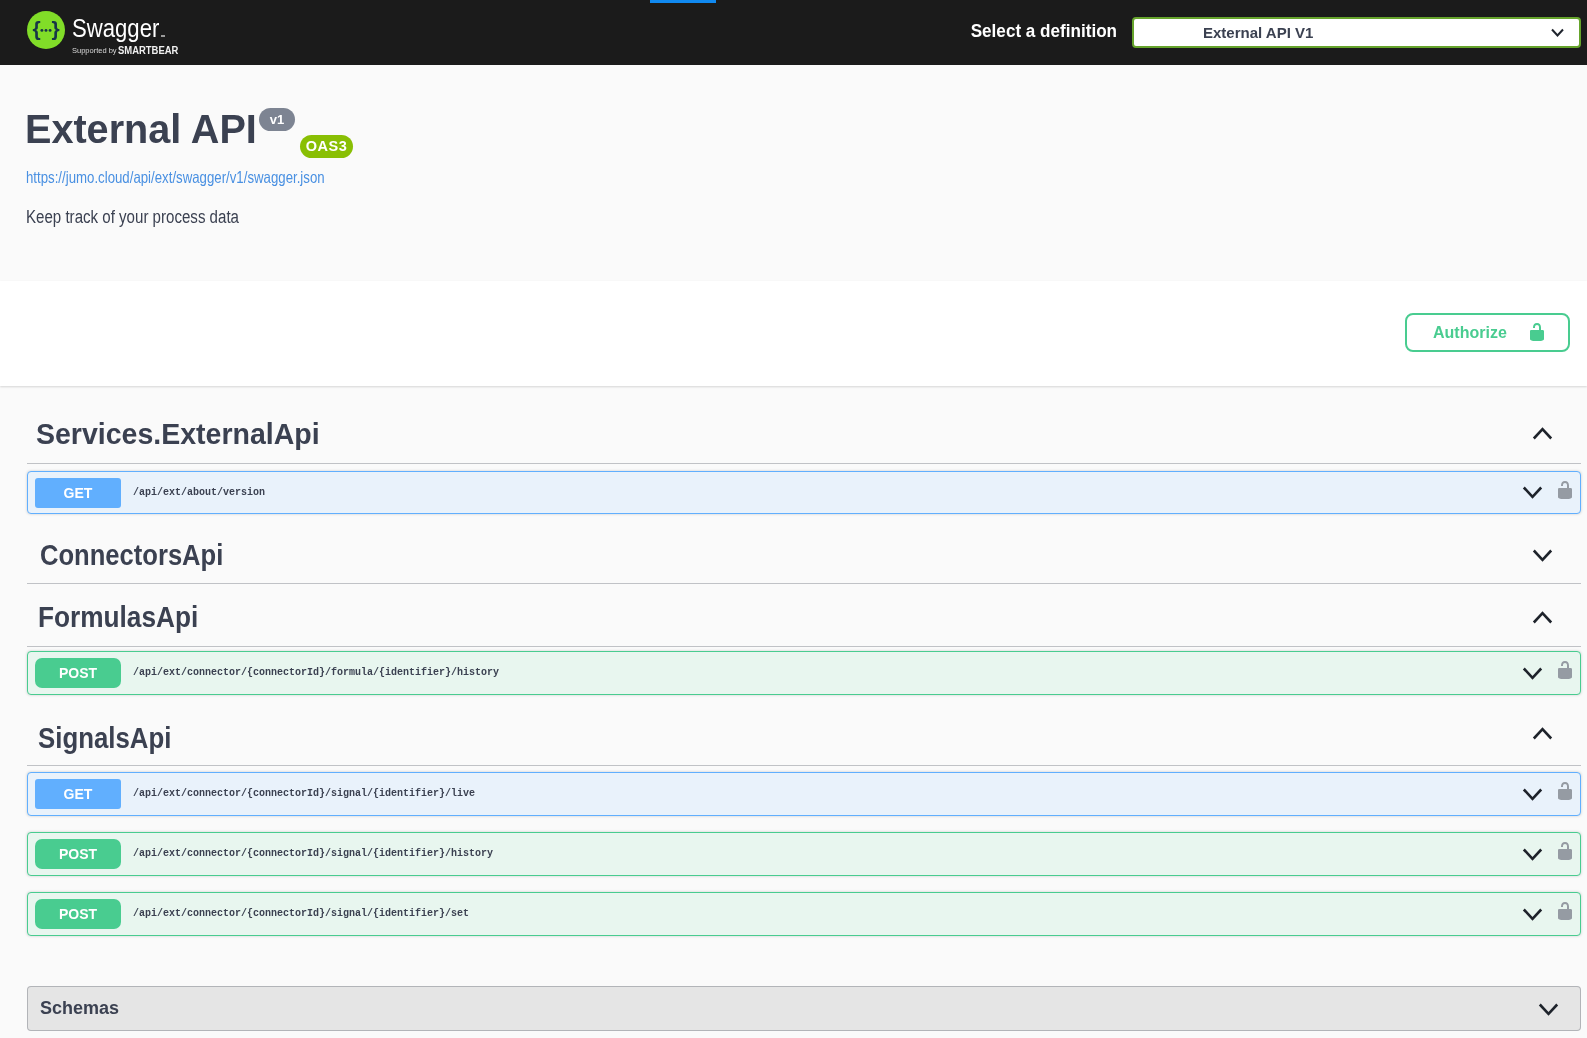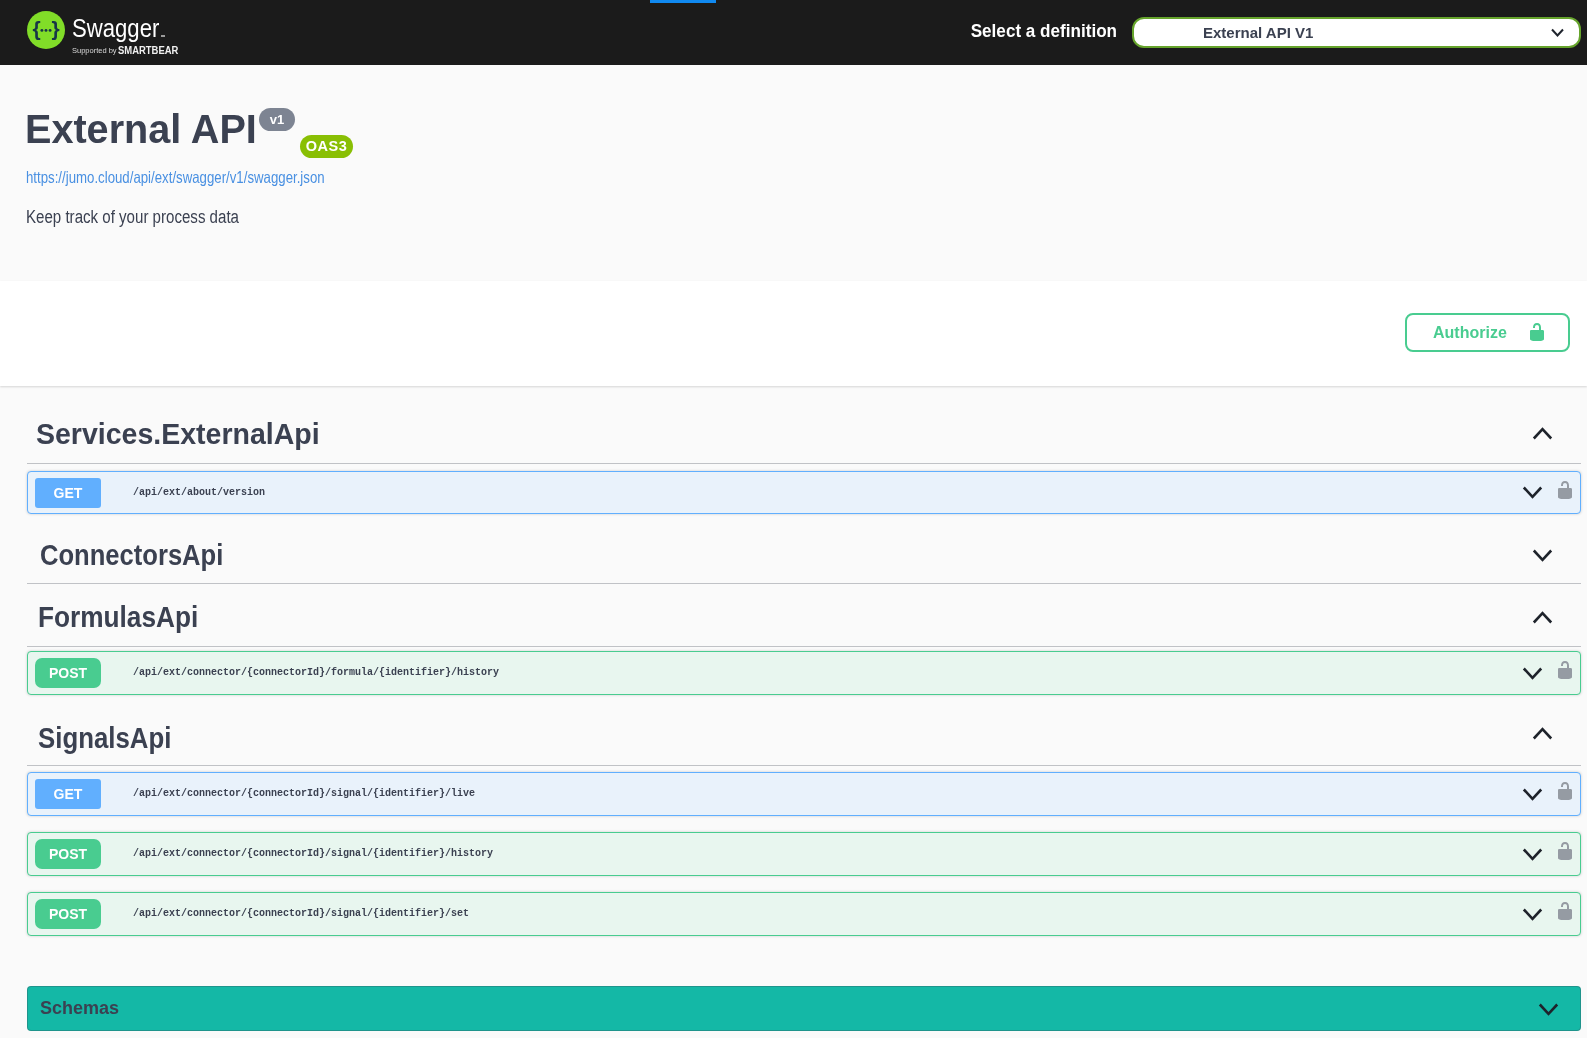--- a/index.html
+++ b/index.html
@@ -7,21 +7,21 @@
 
 
 .topbar { position:absolute; left:0; top:0; width:1587px; height:65px; background:#1b1b1b; }
 .topstrip { position:absolute; left:650px; top:0; width:66px; height:3px; background:#1089f0; }
 .logo-circle { position:absolute; left:27px; top:11px; }
 .swagger-word { position:absolute; left:72px; top:16px; font-size:25px; line-height:1; color:#ffffff; transform:scaleX(0.885); transform-origin:left top; }
 .swagger-tm { position:absolute; left:161px; top:34.5px; width:3.5px; height:2.5px; background:#9a9a9a; }
 .supported { position:absolute; left:72px; top:46.5px; font-size:7.5px; line-height:1; color:#d8d8d8; }
 .smartbear { position:absolute; left:118px; top:45px; font-size:10.5px; line-height:1; font-weight:bold; color:#f0f0f0; transform:scaleX(0.9); transform-origin:left top; }
 .seldef { position:absolute; right:470px; top:22.3px; font-size:18px; line-height:1; font-weight:bold; color:#ffffff; transform:scaleX(0.95); transform-origin:right top; }
-.select { position:absolute; left:1132px; top:17px; width:449px; height:31px; background:#ffffff; border:2px solid #66a42c; border-radius:12px; }
+.select { position:absolute; left:1132px; top:17px; width:449px; height:31px; background:#ffffff; border:2px solid #66a42c; border-radius:4px; }
 .select-text { position:absolute; left:69px; top:0; line-height:27px; font-size:15px; font-weight:bold; color:#3b4151; }
 .select-chev { position:absolute; left:417px; top:9px; }
 
 
 .title { position:absolute; left:25px; top:109px; font-size:40px; font-weight:bold; color:#3b4151; line-height:1; transform:scaleX(0.99); transform-origin:left top; }
 .badge { position:absolute; top:108px; height:23px; border-radius:12px; color:#fff; font-weight:bold; text-align:center; }
 .badge.v1 { left:259px; width:36px; font-size:13px; line-height:23px; background:#7d8492; }
 .badge.oas { left:300px; width:53px; font-size:14.5px; line-height:23px; background:#89bf04; letter-spacing:0.5px;margin-top:27px; }
 .apilink { position:absolute; left:26px; top:169px; font-size:16.5px; line-height:1; color:#4990e2; transform:scaleX(0.802); transform-origin:left top; }
 .desc { position:absolute; left:26px; top:207.5px; font-size:18px; line-height:1; color:#3b4151; transform:scaleX(0.838); transform-origin:left top; }
@@ -31,29 +31,29 @@
 .authbtn { position:absolute; left:1405px; top:313px; width:165px; height:39px; border:2px solid #49cc90; border-radius:8px; background:#fff; }
 .authbtn span { position:absolute; left:26px; top:0; line-height:35px; font-size:16px; font-weight:bold; color:#49cc90; }
 
 
 .sechead { position:absolute; left:36px; font-size:29px; font-weight:bold; color:#3b4151; line-height:1; transform-origin:left top; }
 .secline { position:absolute; left:27px; width:1554px; height:1px; background:rgba(59,65,81,.3); }
 .chev { position:absolute; }
 .oprow { position:absolute; left:27px; width:1554px; height:43.5px; border-radius:4px; box-shadow:0 0 3px rgba(0,0,0,.19); }
 .oprow.get { background:#e9f2fb; border:1px solid #61affe; }
 .oprow.post { background:#e8f6ef; border:1px solid #49cc90; }
-.method { position:absolute; left:7px; top:6px; width:66px; height:30px; border-radius:3px; color:#fff; font-size:14px; font-weight:bold; text-align:center; line-height:30px; font-family:"Liberation Sans",sans-serif; }
+.method { position:absolute; left:7px; top:6px; width:86px; height:30px; border-radius:3px; color:#fff; font-size:14px; font-weight:bold; text-align:center; line-height:30px; font-family:"Liberation Sans",sans-serif; }
 .get .method { background:#61affe; }
 .post .method { background:#49cc90;border-radius:7px; }
 .path { position:absolute; left:105px; top:0; line-height:42px; font-size:10px; letter-spacing:-0.13px; font-weight:bold; font-family:"Liberation Mono",monospace; color:#3b4151; letter-spacing:0; }
 .rowchev { position:absolute; left:1494px; top:14.5px; }
 .rowlock { position:absolute; left:1527px; top:8px; }
 
 
-.schemas { position:absolute; left:27px; top:986px; width:1554px; height:45px; background:#14b8a6; border:1px solid rgba(59,65,81,.3); border-radius:4px; }
+.schemas { position:absolute; left:27px; top:986px; width:1554px; height:45px; background:#e5e5e5; border:1px solid rgba(59,65,81,.3); border-radius:4px; }
 .schemas span { position:absolute; left:12px; top:0; line-height:43px; font-size:18px; font-weight:bold; color:#3b4151; }
 </style>
 </head>
 <body>
 
 <div class="topbar">
   <svg class="logo-circle" width="38" height="38" viewBox="0 0 38 38">
     <circle cx="19" cy="19" r="19" fill="#81DD28"></circle>
     <text x="5.6" y="24.8" font-size="21" font-weight="bold" fill="#173647" font-family="Liberation Sans,sans-serif">{</text>
     <text x="24.6" y="24.8" font-size="21" font-weight="bold" fill="#173647" font-family="Liberation Sans,sans-serif">}</text>

